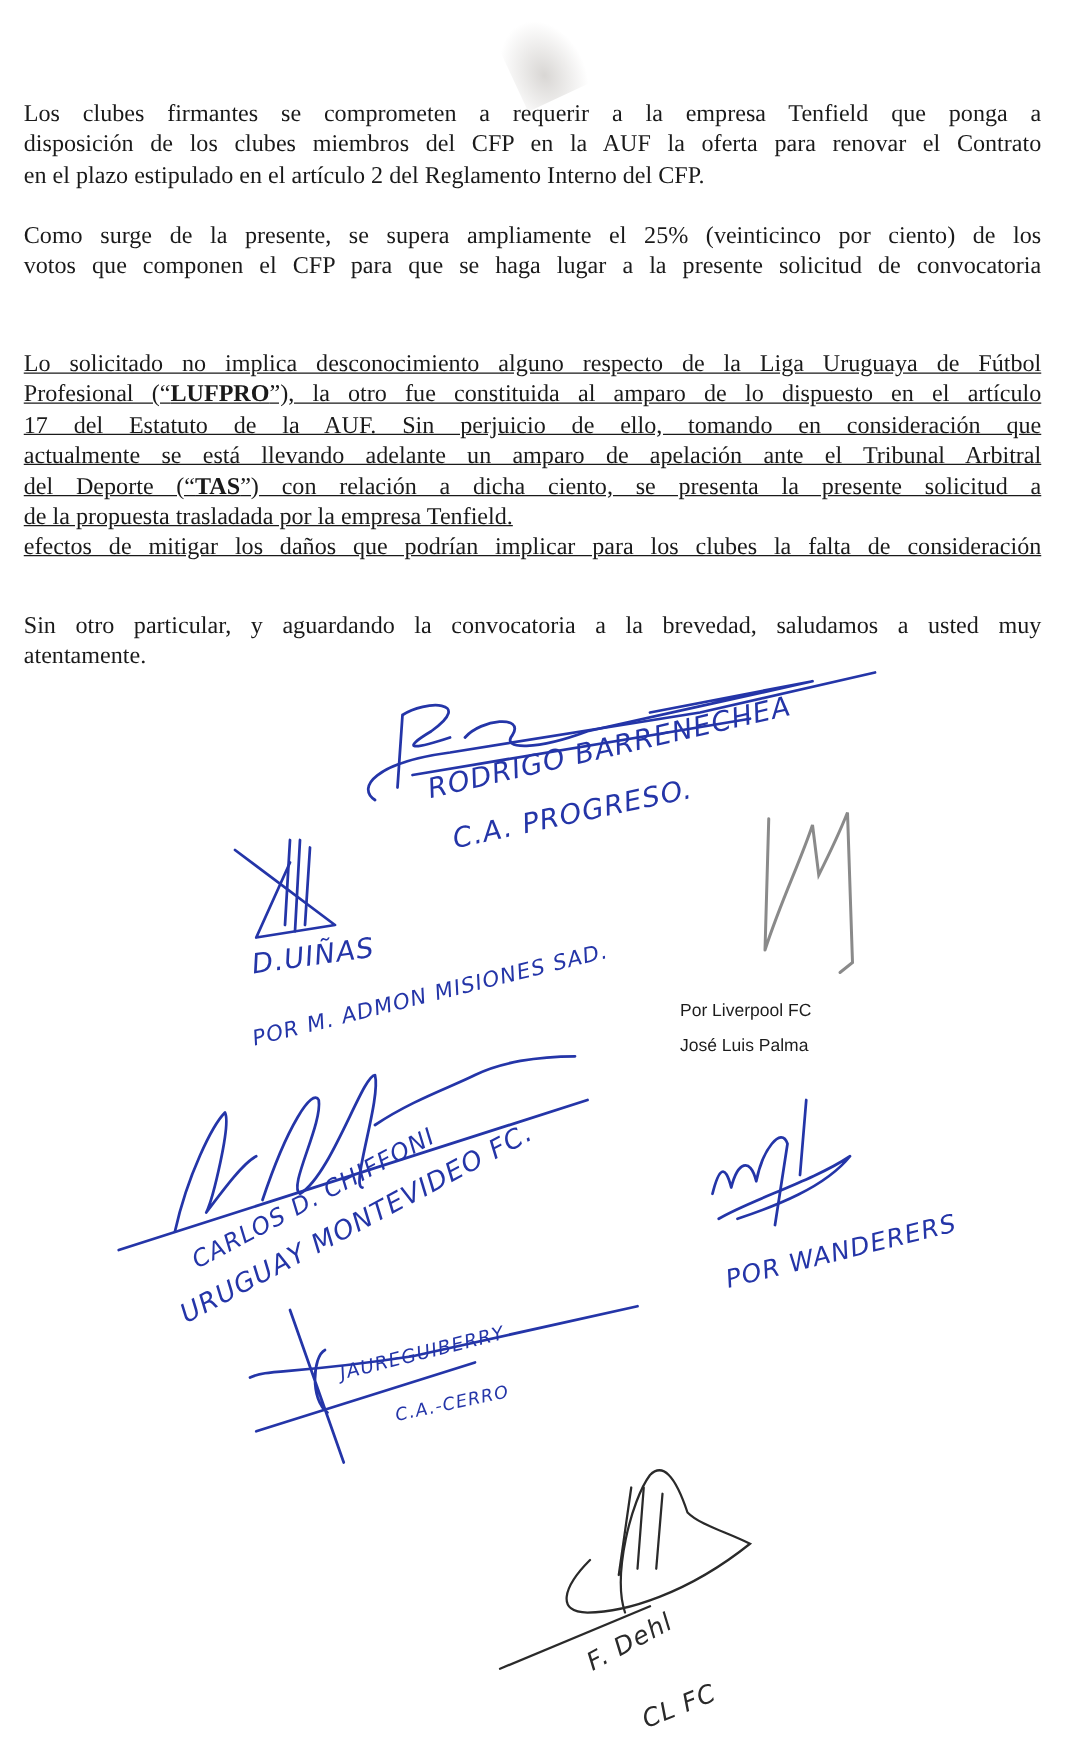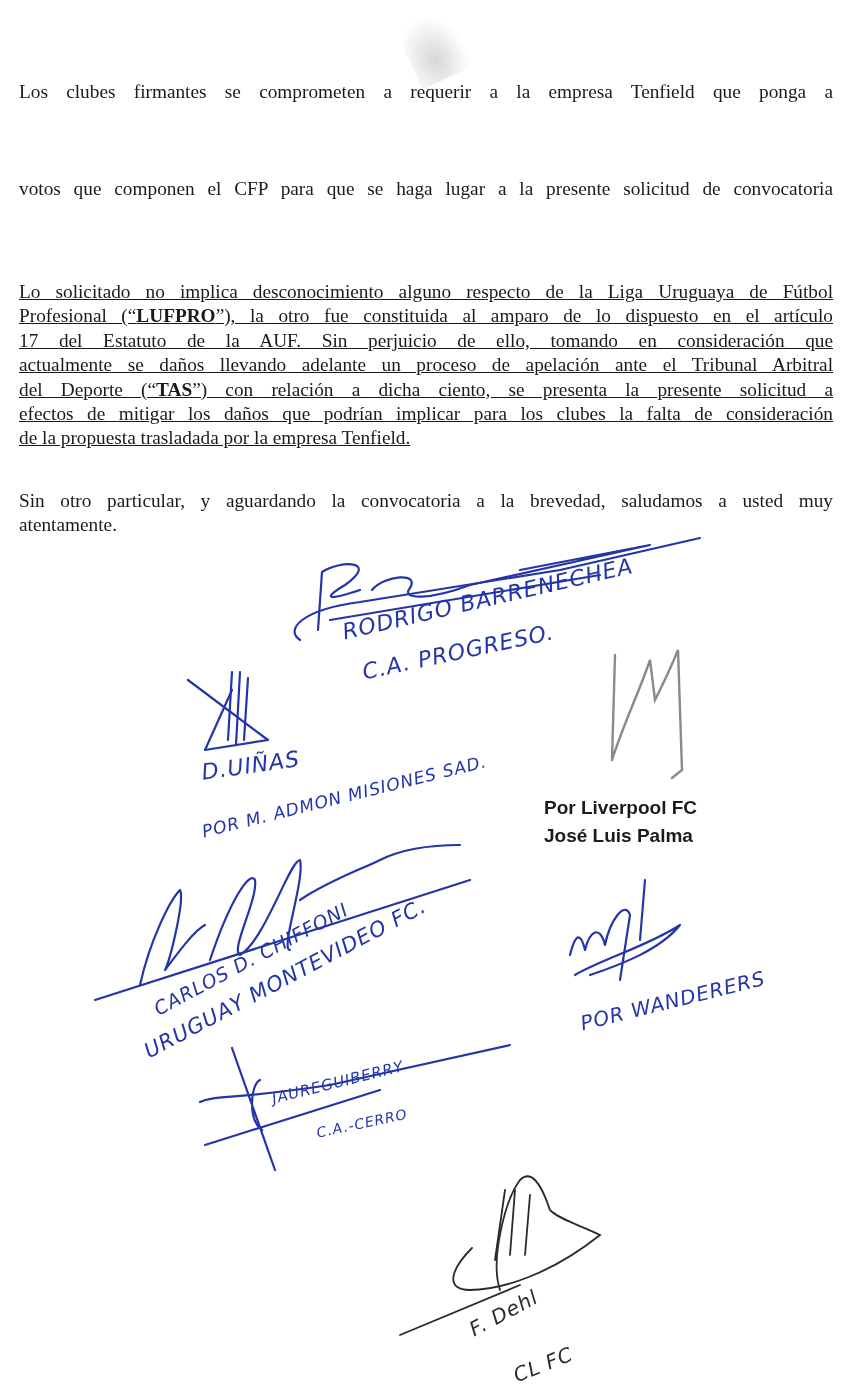--- a/index.html
+++ b/index.html
@@ -24,51 +24,54 @@
     .para .line.last { text-align-last: left; }
     .para b { font-weight: bold; }
     #p1 { top: 80px; }
     #p2 { top: 177px; }
     #p3 { top: 280px; text-decoration: underline; }
     #p4 { top: 489px; }
 
     .printed-sig {
       position: absolute; left: 544px; top: 794px;
       font-family: "Liberation Sans", "DejaVu Sans", sans-serif;
-      font-size: 19px; line-height: 28px; color: #1c1c1c; font-weight: bold;
+      font-size: 14px; line-height: 28px; color: #1c1c1c;
     }
     .hand {
       position: absolute; color: #2435a8;
       font-family: "DejaVu Sans", sans-serif;
       font-style: italic; white-space: nowrap; letter-spacing: 1px;
     }
     svg.sigs { position: absolute; left: 0; top: 0; }
   </style>
 </head>
 <body>
 
 <div class="page">
   <div class="smudge"></div>
 
   <p class="para" id="p1">
     <span class="line">Los clubes firmantes se comprometen a requerir a la empresa Tenfield que ponga a</span>
+    <span class="line">disposición de los clubes miembros del CFP en la AUF la oferta para renovar el Contrato</span>
+    <span class="line last">en el plazo estipulado en el artículo 2 del Reglamento Interno del CFP.</span>
   </p>
 
   <p class="para" id="p2">
+    <span class="line">Como surge de la presente, se supera ampliamente el 25% (veinticinco por ciento) de los</span>
     <span class="line">votos que componen el CFP para que se haga lugar a la presente solicitud de convocatoria</span>
   </p>
 
   <p class="para" id="p3">
     <span class="line">Lo solicitado no implica desconocimiento alguno respecto de la Liga Uruguaya de Fútbol</span>
     <span class="line"><span>Profesional (“</span><b>LUFPRO</b><span>”), la otro fue constituida al amparo de lo dispuesto en el artículo</span></span>
     <span class="line">17 del Estatuto de la AUF. Sin perjuicio de ello, tomando en consideración que</span>
-    <span class="line">actualmente se daños llevando adelante un proceso de apelación ante el Tribunal Arbitral</span>
+    <span class="line">actualmente se está llevando adelante un amparo de apelación ante el Tribunal Arbitral</span>
     <span class="line"><span>del Deporte (“</span><b>TAS</b><span>”) con relación a dicha ciento, se presenta la presente solicitud a</span></span>
+    <span class="line last">de la propuesta trasladada por la empresa Tenfield.</span>
     <span class="line">efectos de mitigar los daños que podrían implicar para los clubes la falta de consideración</span>
-    <span class="line last">de la propuesta trasladada por la empresa Tenfield.</span>
   </p>
 
   <p class="para" id="p4">
     <span class="line">Sin otro particular, y aguardando la convocatoria a la brevedad, saludamos a usted muy</span>
     <span class="line last">atentamente.</span>
   </p>
 
   <svg class="sigs" width="853" height="1398" viewBox="0 0 853 1398">
     <g fill="none" stroke="#2435a8" stroke-width="2.2" stroke-linecap="round" stroke-linejoin="round">
 

